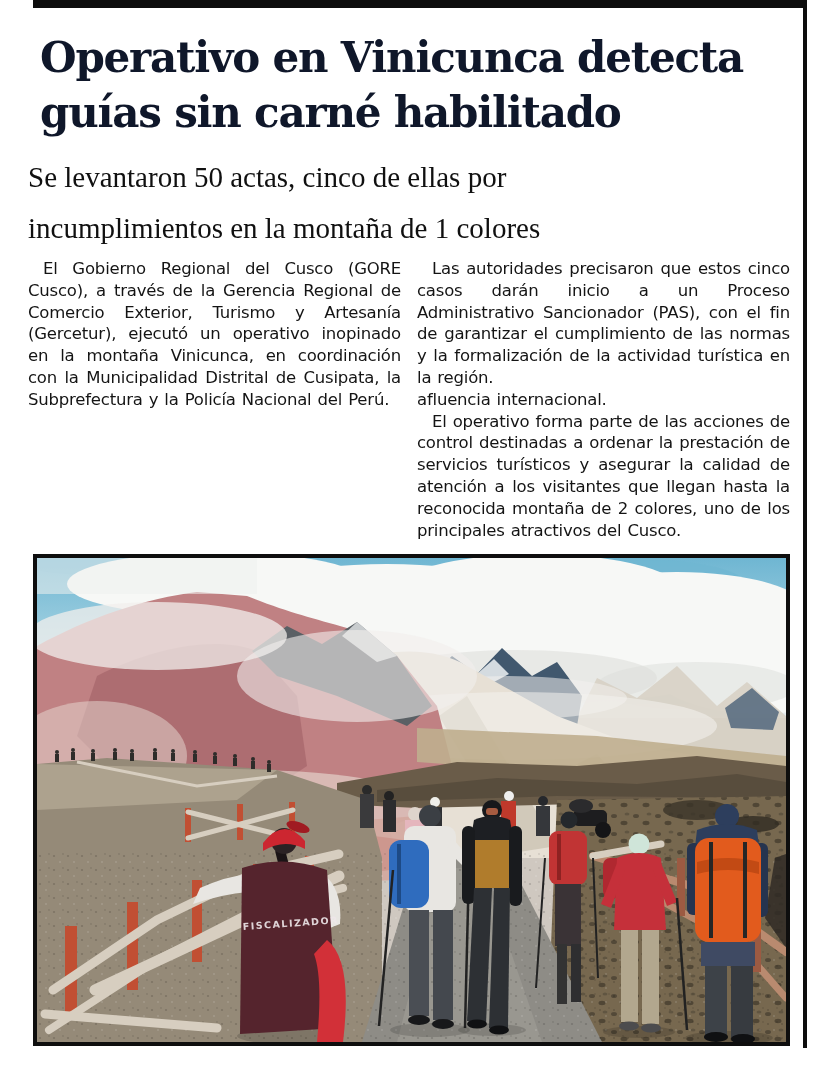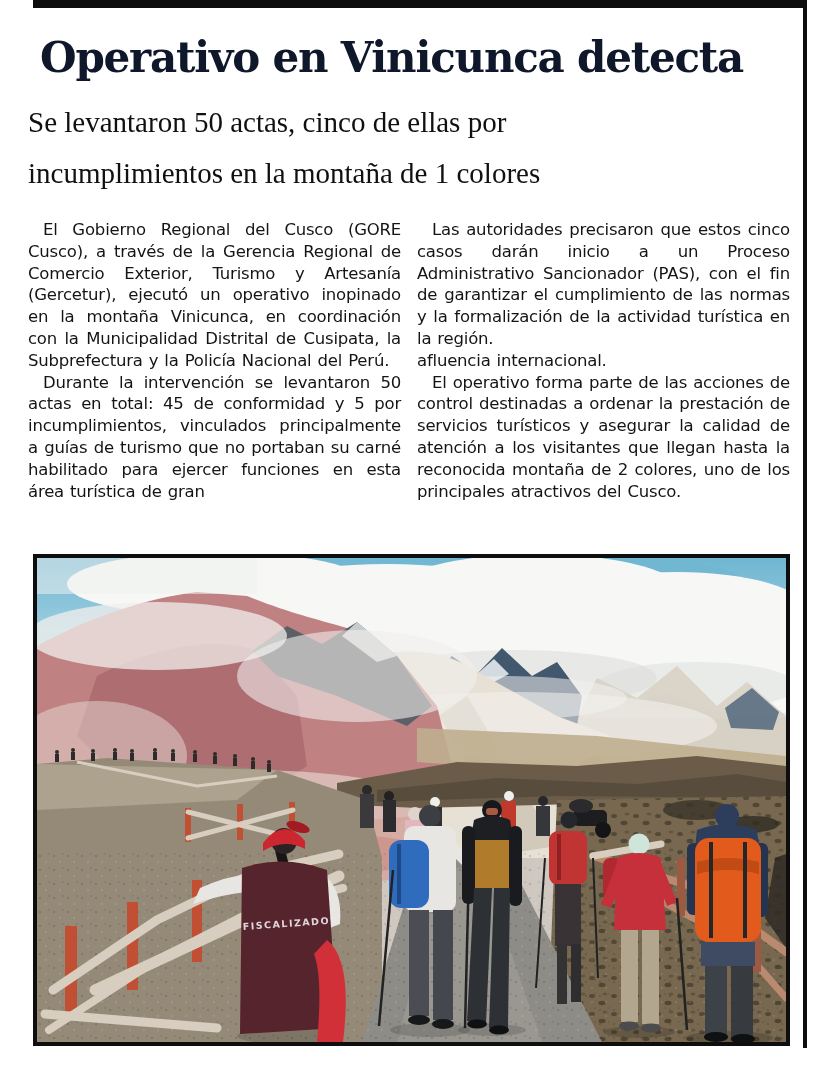--- a/index.html
+++ b/index.html
@@ -7,50 +7,50 @@
         font-family:"DejaVu Sans",sans-serif;color:#0d0d0d;}
   .top-rule{position:absolute;left:33px;top:0;width:771px;height:8px;background:#0d0d0d;}
   .right-rule{position:absolute;left:803px;top:0;width:4px;height:1048px;background:#0d0d0d;}
   .content{position:absolute;left:28px;top:18px;width:762px;}
   h1.headline{margin:12px;font-family:"DejaVu Serif","Liberation Serif",serif;font-weight:800;
         font-size:42px;line-height:55px;letter-spacing:-1.2px;color:#0f172a;}
   .hl-line{display:block;white-space:nowrap;}
   .subhead{margin-top:7px;font-family:"Liberation Serif",serif;
         font-size:29px;line-height:51px;color:#101010;}
   .sh-line{display:block;white-space:nowrap;}
-  .columns{display:flex;gap:16px;margin-top:20px;height:306px;overflow:hidden;width:762px;}
+  .columns{display:flex;gap:16px;margin-top:4px;height:306px;overflow:hidden;width:762px;}
   .col{flex:1 1 0;min-width:0;}
   .para{margin:0;font-size:16.5px;line-height:21.8px;text-align:justify;
         letter-spacing:-0.2px;word-spacing:1px;color:#141414;
         -webkit-hyphens:auto;hyphens:auto;}
   .para.indent{text-indent:15px;}
   .photo{position:absolute;left:33px;top:554px;width:757px;height:492px;margin:0;
         border:4px solid #0e0e0e;box-sizing:border-box;background:#cfc8c0;}
   .photo svg{display:block;width:100%;height:100%;}
 </style>
 </head>
 <body>
 
 <div class="page">
   <div class="top-rule"></div>
   <div class="right-rule"></div>
 
   <div class="content">
     <h1 class="headline">
       <span class="hl-line">Operativo en Vinicunca detecta</span>
+      <span class="hl-line">guías sin carné habilitado</span>
     </h1>
     <div class="subhead">
       <span class="sh-line">Se levantaron 50 actas, cinco de ellas por</span>
       <span class="sh-line">incumplimientos en la montaña de 1 colores</span>
     </div>
 
     <div class="columns">
       <div class="col">
         <p class="para indent" lang="es">El Gobierno Regional del Cusco (GORE Cusco), a través de la Gerencia Regional de Comercio Exterior, Turismo y Artesanía (Gercetur), ejecutó un operativo inopinado en la montaña Vinicunca, en coordinación con la Municipalidad Distrital de Cusipata, la Subprefectura y la Policía Nacional del Perú.</p>
-        <p class="para indent" lang="es">Durante la intervención se levantaron 50 actas en total: 45 de conformidad y 5 por incumplimientos, vinculados principalmente a guías de turismo que no portaban su carné habilitado para ejercer funciones en esta área turística de gran</p>
       </div>
       <div class="col">
         <p class="para indent" lang="es">Las autoridades precisaron que estos cinco casos darán inicio a un Proceso Administrativo Sancionador (PAS), con el fin de garantizar el cumplimiento de las normas y la formalización de la actividad turística en la región.</p>
         <p class="para" lang="es">afluencia internacional.</p>
         <p class="para indent" lang="es">El operativo forma parte de las acciones de control destinadas a ordenar la prestación de servicios turísticos y asegurar la calidad de atención a los visitantes que llegan hasta la reconocida montaña de 2 colores, uno de los principales atractivos del Cusco.</p>
       </div>
     </div>
   </div>
 
   <figure class="photo">

